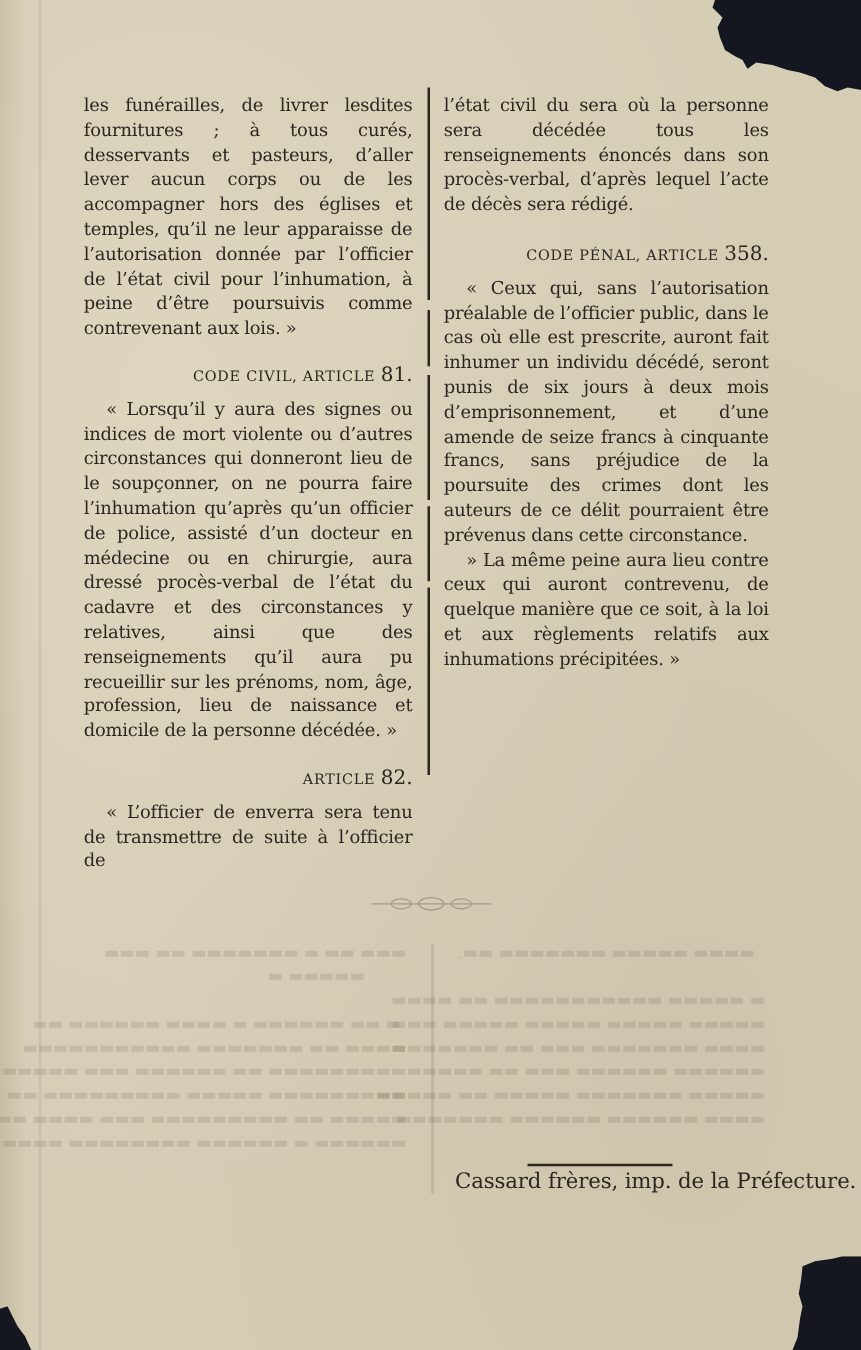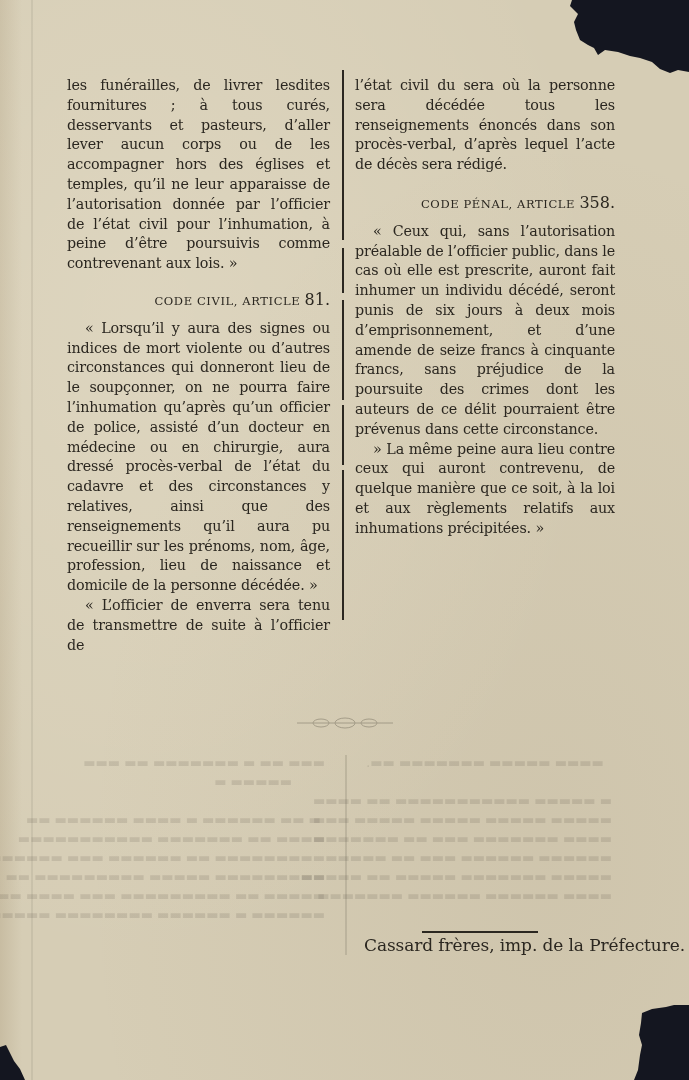--- a/index.html
+++ b/index.html
@@ -85,20 +85,24 @@
 
 <div class="col left">
   <p>les funérailles, de livrer lesdites fournitures ; à tous curés, desservants et pasteurs, d’aller lever aucun corps ou de les accompagner hors des églises et temples, qu’il ne leur apparaisse de l’autorisation donnée par l’officier de l’état civil pour l’inhumation, à peine d’être poursuivis comme contrevenant aux lois. »</p>
 
   <div class="head">
     <span>Code civil, article</span>
     <span class="num">81.</span>
   </div>
   <p class="ind">« Lorsqu’il y aura des signes ou indices de mort violente ou d’autres circonstances qui donneront lieu de le soupçonner, on ne pourra faire l’inhumation qu’après qu’un officier de police, assisté d’un docteur en médecine ou en chirurgie, aura dressé procès-verbal de l’état du cadavre et des circonstances y relatives, ainsi que des renseignements qu’il aura pu recueillir sur les prénoms, nom, âge, profession, lieu de naissance et domicile de la personne décédée. »</p>
 
+  <div class="head">
+    <span>Article</span>
+    <span class="num">82.</span>
+  </div>
   <p class="ind" style="text-align-last:justify">« L’officier de enverra sera tenu de transmettre de suite à l’officier de</p>
 </div>
 
 <div class="col right">
   <p>l’état civil du sera où la personne sera décédée tous les renseignements énoncés dans son procès-verbal, d’après lequel l’acte de décès sera rédigé.</p>
 
   <div class="head" style="margin-top:18px">
     <span>Code pénal, article</span>
     <span class="num">358.</span>
   </div>

